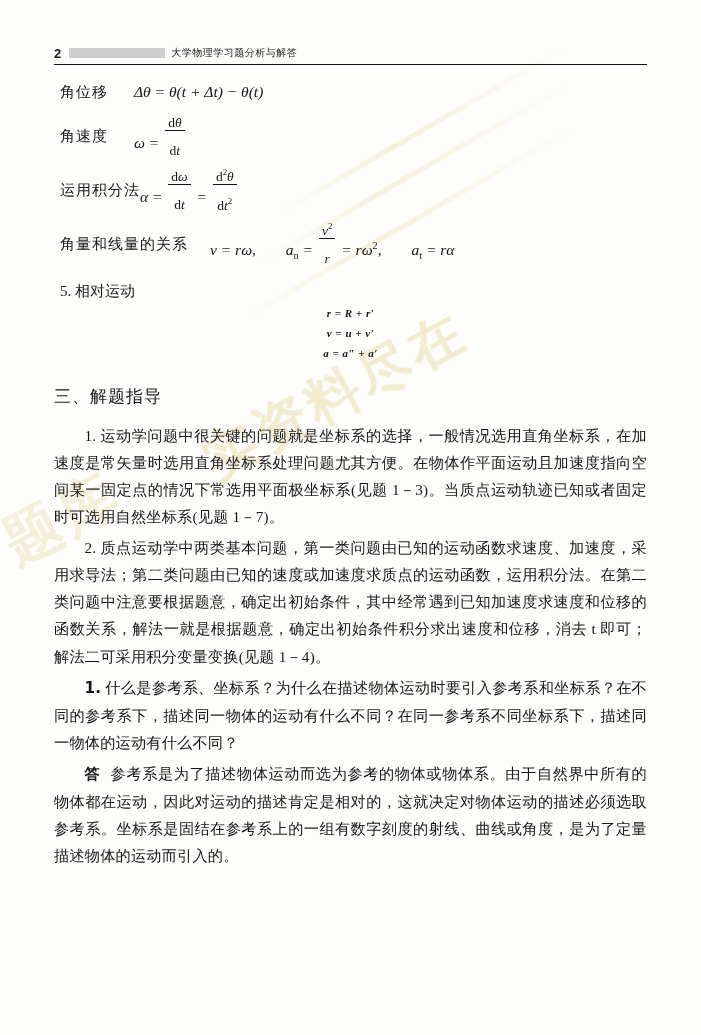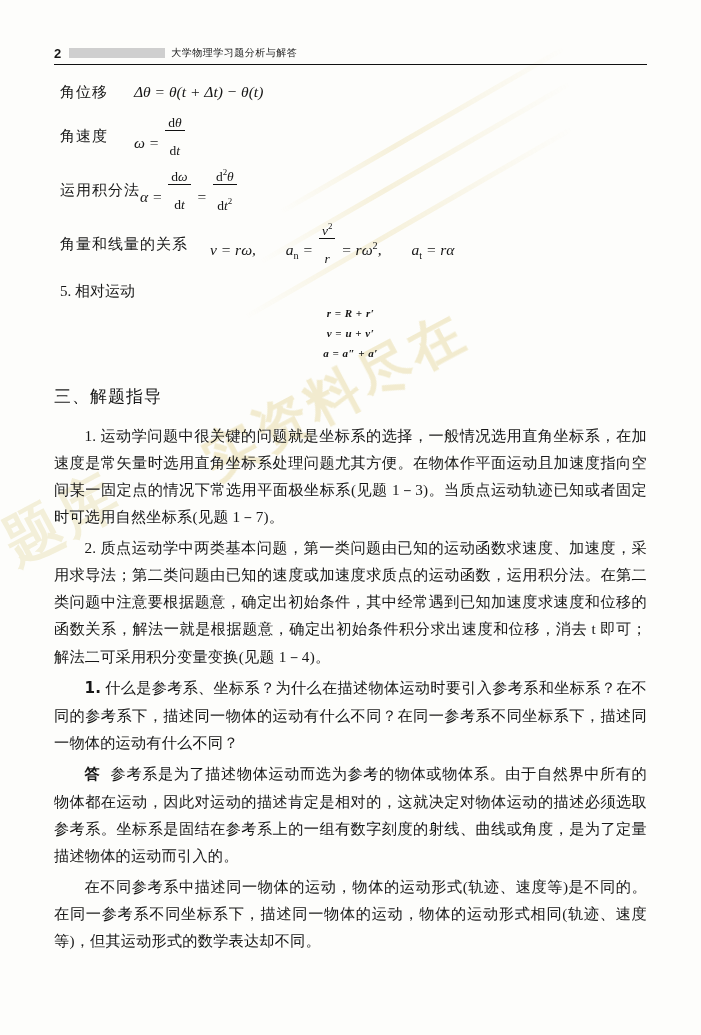--- a/index.html
+++ b/index.html
@@ -242,15 +242,14 @@
   <p class="body indent">
     <span class="q-num">1.</span>
     <span>什么是参考系、坐标系？为什么在描述物体运动时要引入参考系和坐标系？在不同的参考系下，描述同一物体的运动有什么不同？在同一参考系不同坐标系下，描述同一物体的运动有什么不同？</span>
   </p>
 
   <p class="body indent">
     <span class="ans-label">答</span>
     <span>参考系是为了描述物体运动而选为参考的物体或物体系。由于自然界中所有的物体都在运动，因此对运动的描述肯定是相对的，这就决定对物体运动的描述必须选取参考系。坐标系是固结在参考系上的一组有数字刻度的射线、曲线或角度，是为了定量描述物体的运动而引入的。</span>
   </p>
 
-  <p class="body indent">在不同参考系中描述同一物体的运动，物体的运动形式(轨迹、速度等)是不同的。在同一参考系不同坐标系下，描述同一物体的运动，物体的运动形式相同(轨迹、速度等)，但其运动形式的数学表达却不同。</p>
 
 </div>
 
 </body></html>

